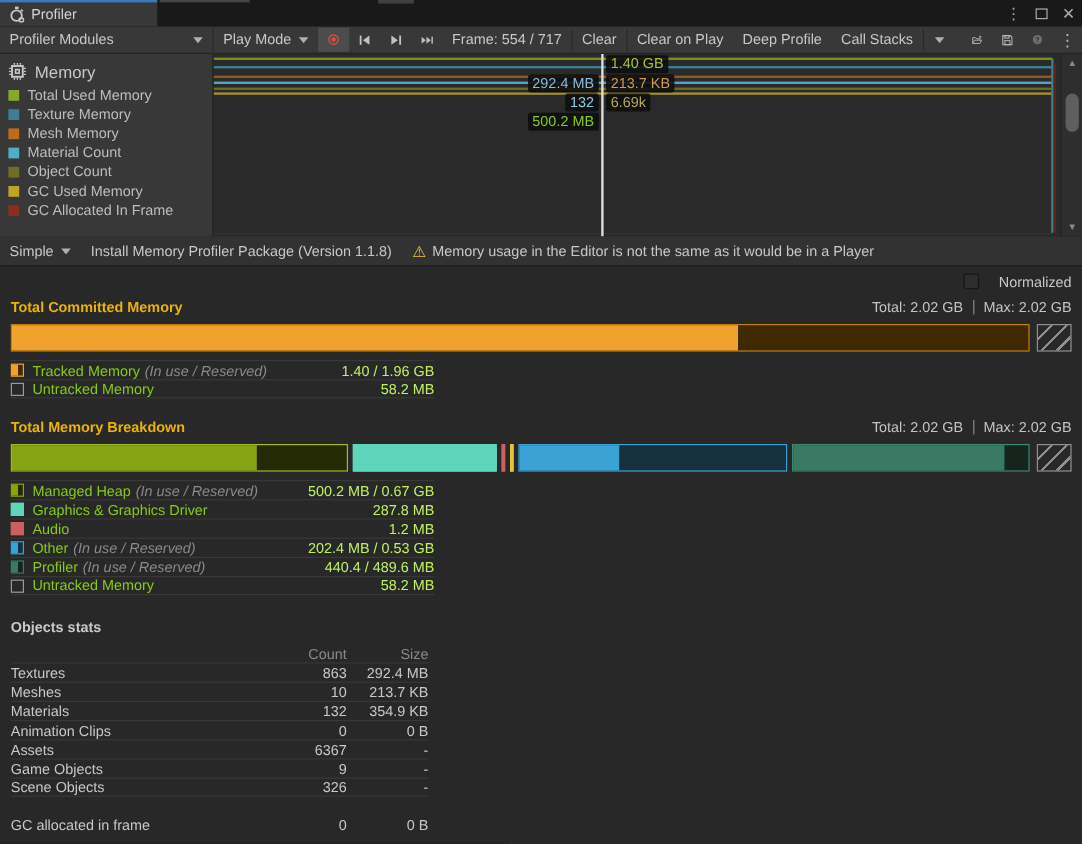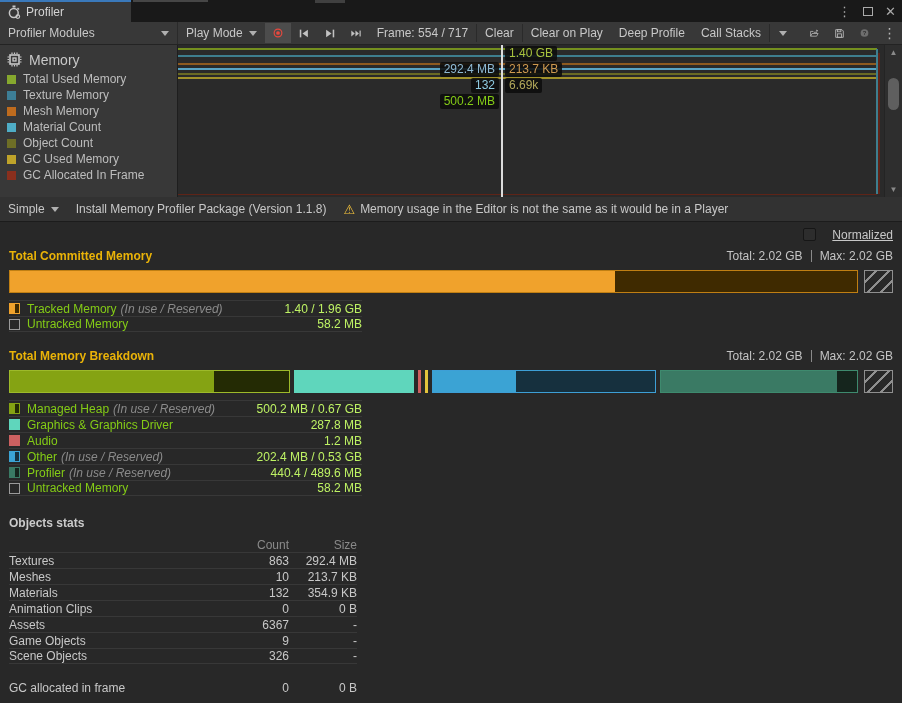--- a/index.html
+++ b/index.html
@@ -52,21 +52,21 @@
   .sa-up { top:3px; } .sa-down { bottom:3px; }
   .scroll-thumb { position:absolute; left:3px; right:3px; top:33px; height:32px; background:#5F5F5F; border-radius:6px; }
 
   
   .modebar { height:25px; background:#323232; border-bottom:1px solid #1C1C1C; display:flex; align-items:center; flex:0 0 auto; }
   .modebar .tb-sep { margin:3px 0; background:#262626; }
   .warn-row { display:flex; align-items:center; gap:5px; padding:0 8px; }
 
   
   .detail { flex:1; background:#282828; padding:0 9px; }
-  .normalized-row { height:25px; display:flex; justify-content:flex-end; align-items:center; gap:16px;text-decoration:underline; }
+  .normalized-row { height:25px; display:flex; justify-content:flex-end; align-items:center; gap:16px; }
   .checkbox { width:13px; height:13px; background:#2D2D2D; border:1px solid #161616; border-radius:2px; }
 
   .section-header { display:flex; justify-content:space-between; align-items:baseline; margin-top:2px; height:15px; }
   .section-title { font-weight:bold; color:#eab308; }
   .totals { display:flex; align-items:center; gap:8px; color:#C4C4C4; }
   .totals .vbar { width:1px; height:12px; background:#8A8A8A; }
 
   .big-bar-row { display:flex; gap:6px; margin-top:6px; height:23px; align-items:stretch; }
   .big-bar { flex:1; border:1px solid; position:relative; }
   .big-bar .fill { position:absolute; left:0; top:0; bottom:0; }

